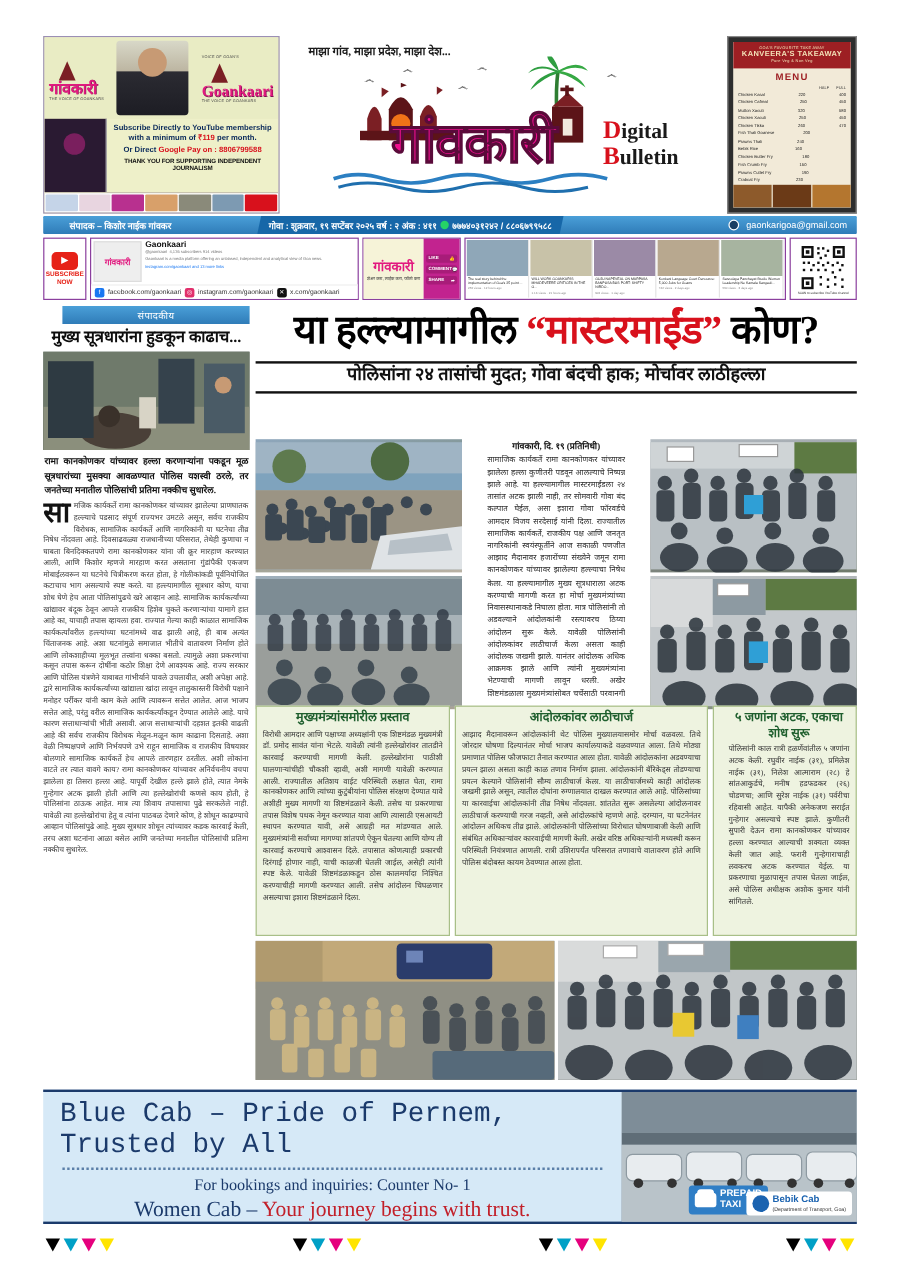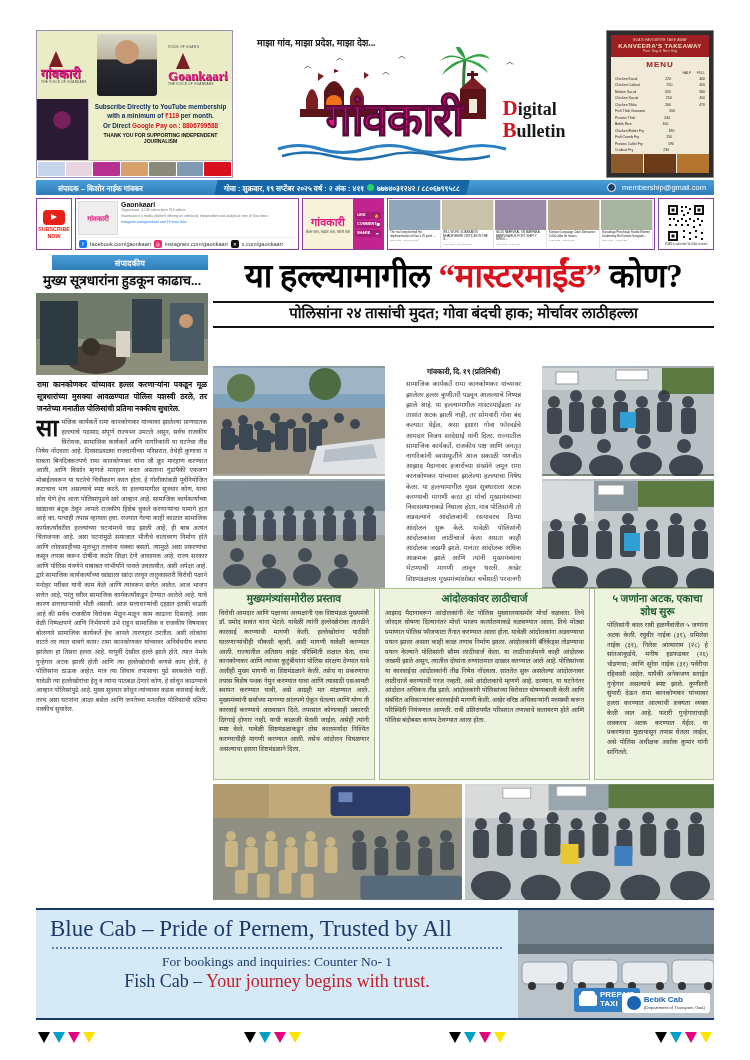--- a/index.html
+++ b/index.html
@@ -271,21 +271,21 @@
   .qr-cap { font-size: 2.6px; color: #333; }
 
   
   .editorial {
     position: absolute; left: 36px; top: 255px;
     width: 172px; height: 645px;
     display: flex; flex-direction: column;
   }
   .ed-tag {
     background: linear-gradient(180deg,#4a9fd8,#2f7cb8);
-    color: #fff; font-size: 8px; font-weight: bold;
+    color: #fff; font-size: 8px; font-weight: normal;
     text-align: center; padding: 2px 0; letter-spacing: .3px; margin-left: 16px;
   }
   .ed-head {
     font-family: "Liberation Serif", serif; font-weight: bold;
     font-size: 13.5px; color: #0d0d0d; text-align: center;
     padding: 3px 0 4px; line-height: 1.2;
   }
   .ed-photo {
     height: 82px; width: 100%;
     background: linear-gradient(160deg,#6d7d70 0%, #4d5a4c 45%, #8b8f7e 100%);
@@ -382,21 +382,21 @@
 
   
   .cab-ad {
     position: absolute; left: 36px; top: 908px;
     width: 678px; height: 112px;
     border-top: 2px solid #1b3a6b; border-bottom: 2px solid #1b3a6b;
     background: #d6e9f7; display: flex; overflow: hidden;
   }
   .cab-left { flex: 1; padding: 6px 14px; display: flex; flex-direction: column; }
   .cab-l1 {
-    font-family: Liberation Serif, serif; font-size: 23px;
+    font-family: Liberation Mono, monospace; font-size: 23px;
     color: #1b3a6b; line-height: 1.12;
   }
   .cab-l2 {
     font-family: "Liberation Serif", serif; font-size: 17px; font-weight: bold;
     color: #1b3a6b; line-height: 1.2;
   }
   .cab-dots {
     border-top: 2px dotted #5b7fa8; margin: 5px 2px 4px;
   }
   .cab-l3 {
@@ -631,21 +631,21 @@
 
   <div class="infobar">
     <div class="ib-editor">संपादक – किशोर नाईक गांवकर</div>
     <div class="ib-date">
       <span>गोवा : शुक्रवार, १९ सप्टेंबर २०२५  वर्ष : २   अंक : ४११</span>
       <span class="wa-dot"></span>
       <span>७७७४०३१२४२ / ८८०६७९९५८८</span>
     </div>
     <div class="ib-mail">
       <span class="mail-icon"></span>
-      <span class="ib-mail-txt">membership@gmail.com</span>
+      <span class="ib-mail-txt">gaonkarigoa@gmail.com</span>
     </div>
   </div>
 
   <div class="social">
 
     <div class="soc-sub">
       <div class="yt-play"></div>
       <div class="sub-l1">SUBSCRIBE</div>
       <div class="sub-l2">NOW</div>
     </div>
@@ -1044,21 +1044,21 @@
       </svg>
     </div>
   </div>
 
   <div class="cab-ad">
     <div class="cab-left">
       <div class="cab-l1">Blue Cab – Pride of Pernem, Trusted by All</div>
       <div class="cab-dots"></div>
       <div class="cab-l3">For bookings and inquiries: Counter No- 1</div>
       <div class="cab-l4">
-        <span>Fish Cab – </span><span class="cab-red">Your journey begins with trust.</span>
+        <span>Women Cab – </span><span class="cab-red">Your journey begins with trust.</span>
       </div>
     </div>
     <div class="cab-right">
       <svg viewBox="0 0 196 112" width="196" height="112" preserveAspectRatio="none">
         <rect width="196" height="112" fill="#aebac4"></rect>
         <rect x="0" y="0" width="196" height="34" fill="#7e8d98"></rect>
         <rect x="0" y="34" width="196" height="10" fill="#5f6d77"></rect>
         <rect x="0" y="44" width="196" height="68" fill="#b9c3c9"></rect>
         <g fill="#e8ecef" stroke="#8e9aa2">
           <rect x="4" y="52" width="46" height="22" rx="5"></rect>

